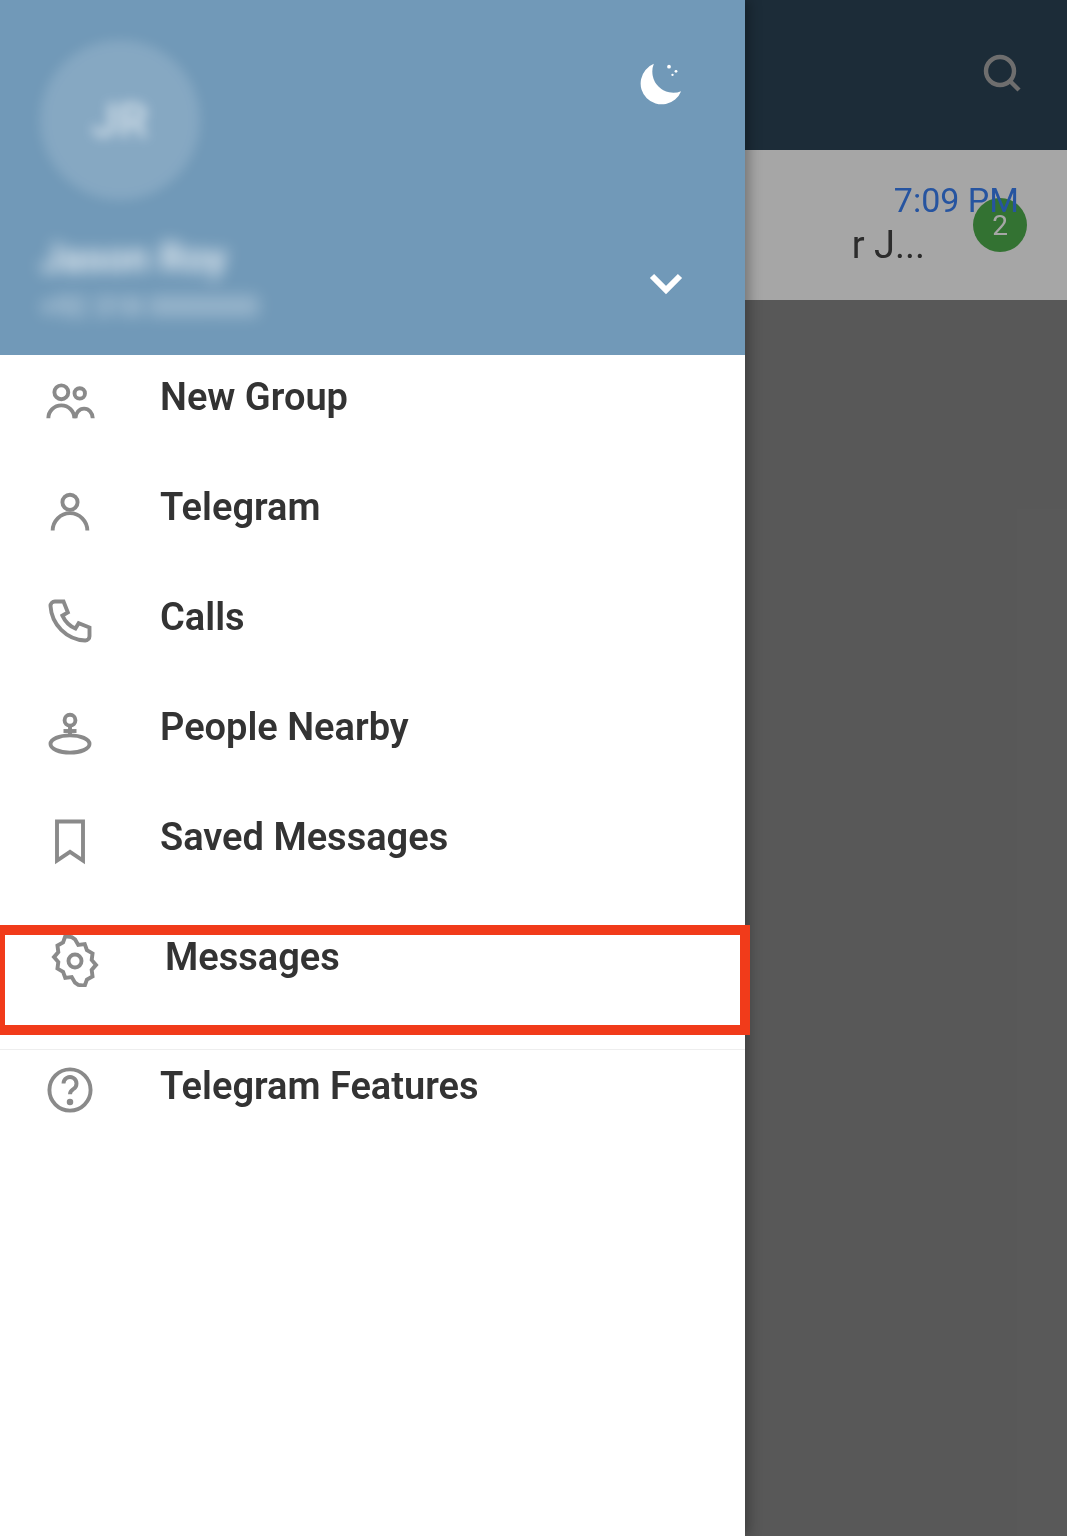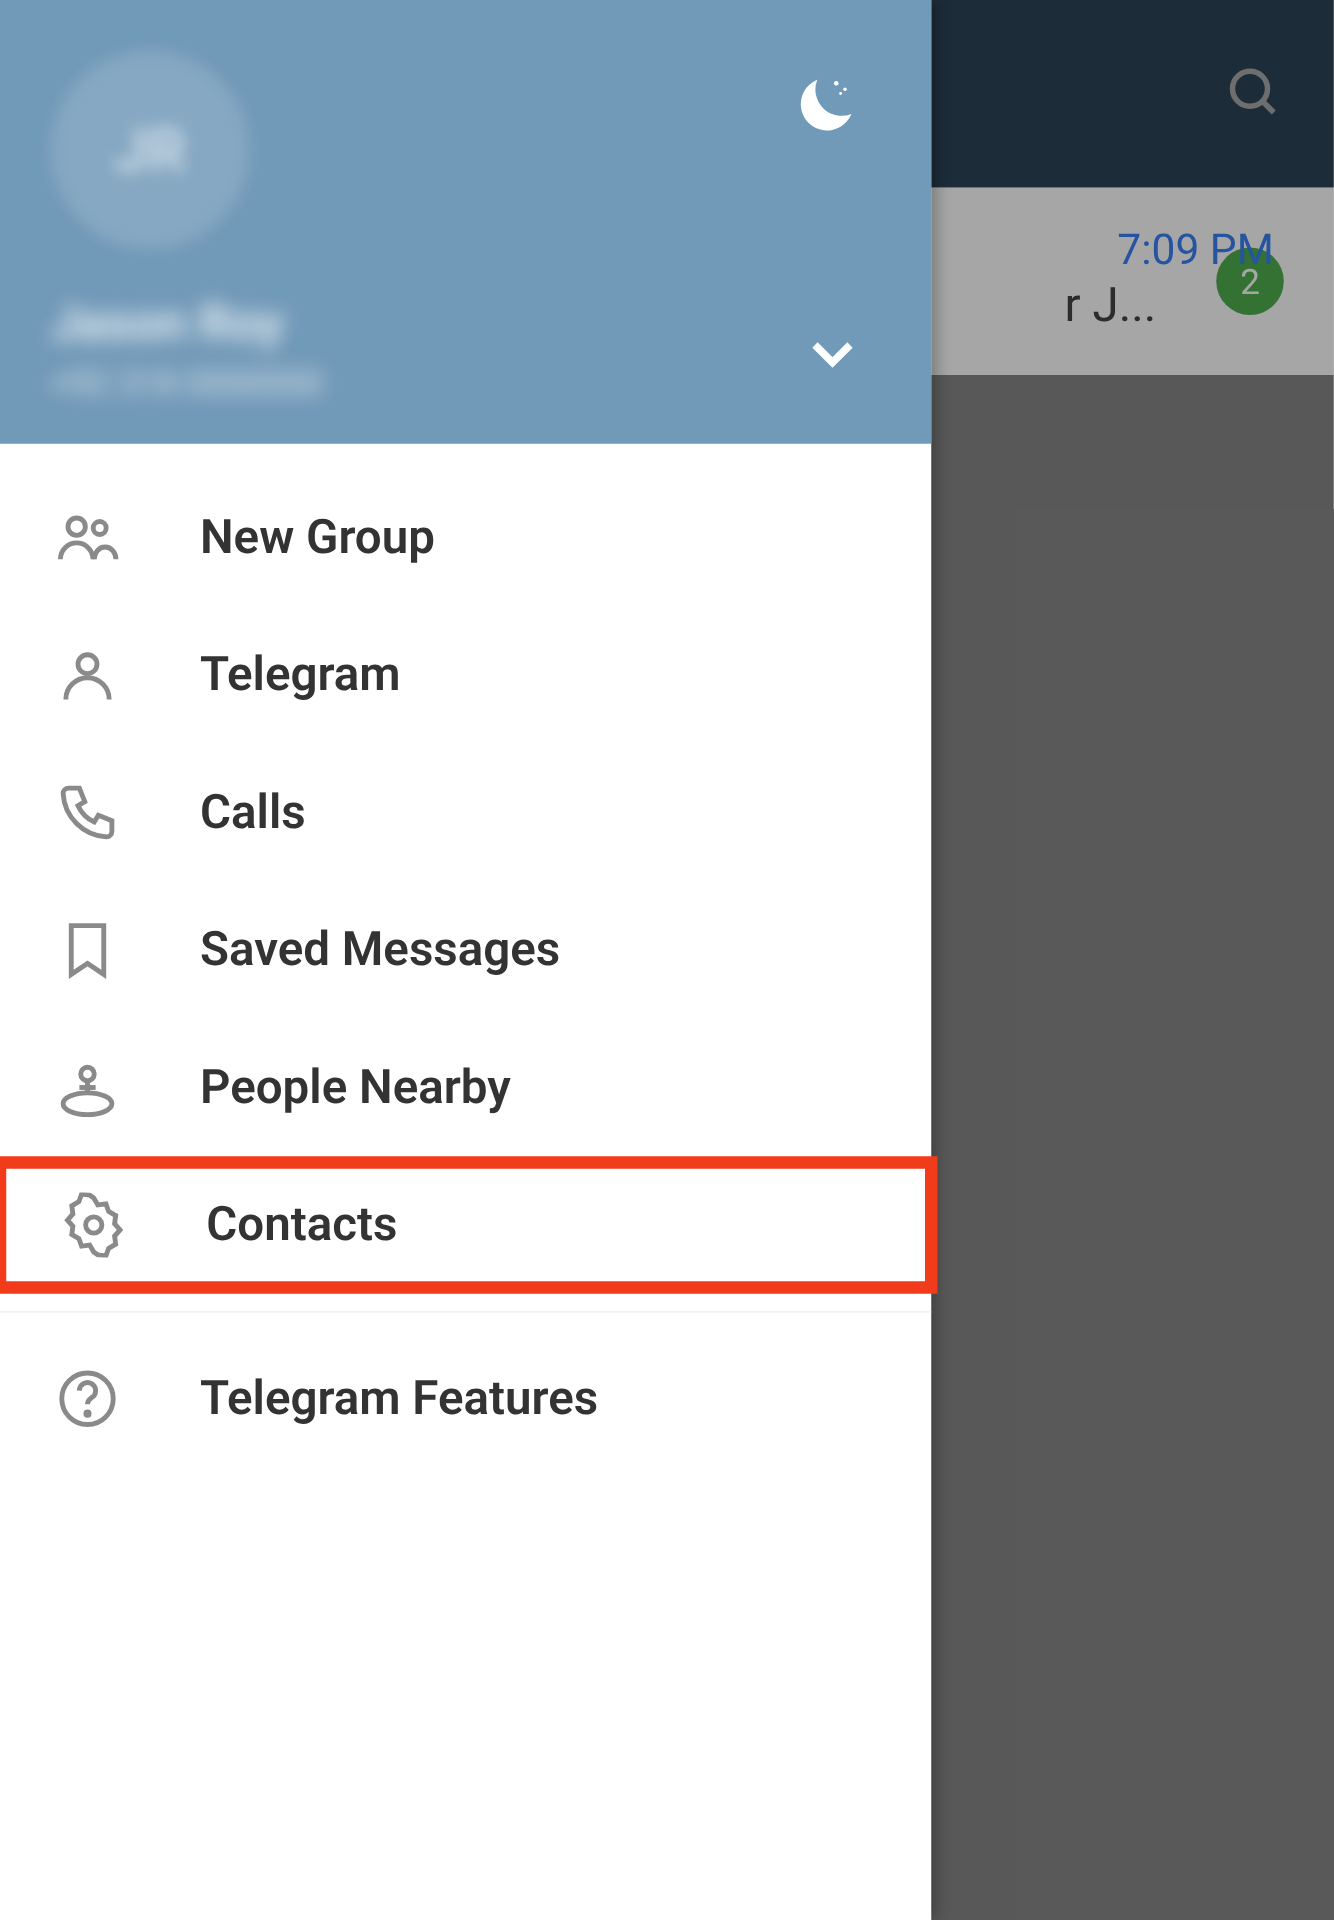--- a/index.html
+++ b/index.html
@@ -114,21 +114,21 @@
       position: absolute;
       bottom: 45px; right: 55px;
       color: #fff;
     }
     .menu-list {
       flex: 1;
       padding-top: 20px;
     }
     .menu-item {
       display: flex;
-      align-items: center;
+      align-items: flex-start;
       height: 110px;
       padding: 0 40px;
       gap: 60px;
       cursor: pointer;
     }
     .menu-item .icon-slot {
       width: 60px;
       display: flex;
       justify-content: center;
       color: #8a8a8a;
@@ -217,46 +217,46 @@
         <svg width="52" height="52" viewBox="0 0 24 24" fill="none" stroke="currentColor" stroke-width="1.8">
           <path d="M5 3h4l2 5-2.5 1.5a12 12 0 0 0 6 6L16 13l5 2v4a2 2 0 0 1-2 2A17 17 0 0 1 3 5a2 2 0 0 1 2-2z"></path>
         </svg>
       </span>
       <span class="menu-label">Calls</span>
     </div>
 
     <div class="menu-item">
       <span class="icon-slot">
         <svg width="52" height="52" viewBox="0 0 24 24" fill="none" stroke="currentColor" stroke-width="1.8">
-          <path d="M6 3h12v18l-6-4-6 4V3z"></path>
-        </svg>
-      </span>
-      <span class="menu-label">Saved Messages</span>
-    </div>
-
-    <div class="menu-item">
-      <span class="icon-slot">
-        <svg width="52" height="52" viewBox="0 0 24 24" fill="none" stroke="currentColor" stroke-width="1.8">
           <ellipse cx="12" cy="18" rx="9" ry="4"></ellipse>
             <circle cx="12" cy="7" r="2.5"></circle>
           <path d="M12 9.5v5"></path>
             <path d="M9 12h6"></path>
         </svg>
       </span>
       <span class="menu-label">People Nearby</span>
     </div>
 
+    <div class="menu-item">
+      <span class="icon-slot">
+        <svg width="52" height="52" viewBox="0 0 24 24" fill="none" stroke="currentColor" stroke-width="1.8">
+          <path d="M6 3h12v18l-6-4-6 4V3z"></path>
+        </svg>
+      </span>
+      <span class="menu-label">Saved Messages</span>
+    </div>
+
     <div class="menu-item highlighted">
       <span class="icon-slot">
         <svg width="52" height="52" viewBox="0 0 24 24" fill="none" stroke="currentColor" stroke-width="1.8">
           <circle cx="12" cy="12" r="3"></circle>
           <path d="M12 2l1.5 2.6 3-.4 1 2.8 2.6 1.5-.4 3 2 2.3-2 2.3.4 3-2.6 1.5-1 2.8-3-.4L12 22l-1.5-2.6-3 .4-1-2.8L3.9 15.5l.4-3-2-2.3 2-2.3-.4-3L6.5 3.4l1-2.8 3 .4L12 2z"></path>
         </svg>
       </span>
-      <span class="menu-label">Contacts</span>
+      <span class="menu-label">Messages</span>
     </div>
 
     <div class="divider"></div>
 
 
     <div class="menu-item">
       <span class="icon-slot">
         <svg width="52" height="52" viewBox="0 0 24 24" fill="none" stroke="currentColor" stroke-width="1.8">
           <circle cx="12" cy="12" r="9.5"></circle>
           <path d="M9 9a3 3 0 1 1 4.5 2.6c-.9.6-1.5 1.2-1.5 2.4"></path>

